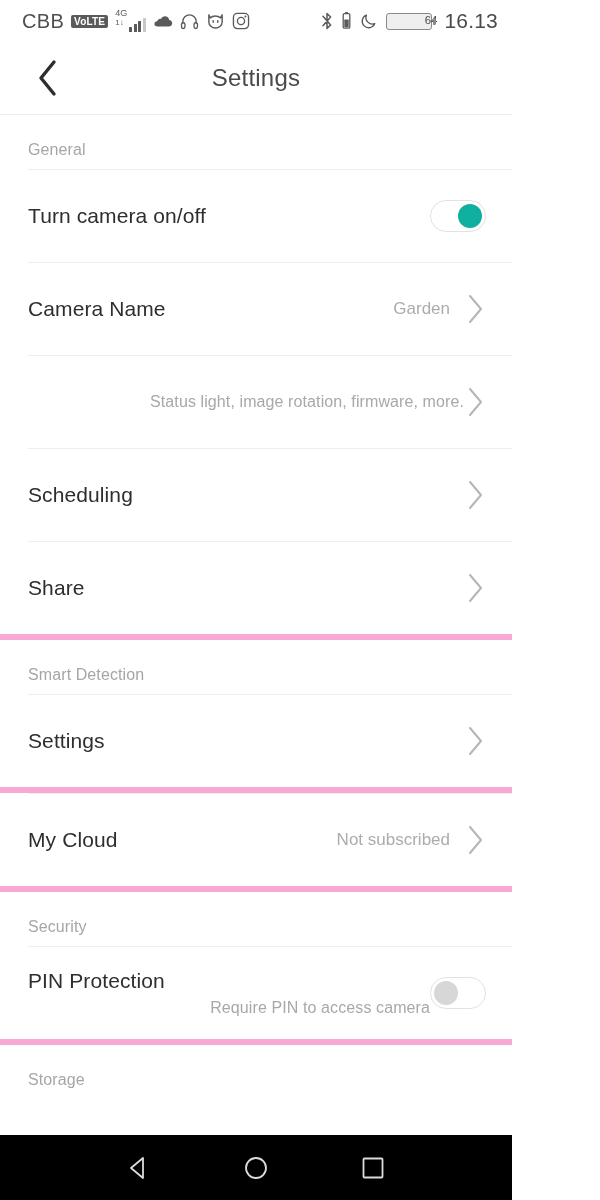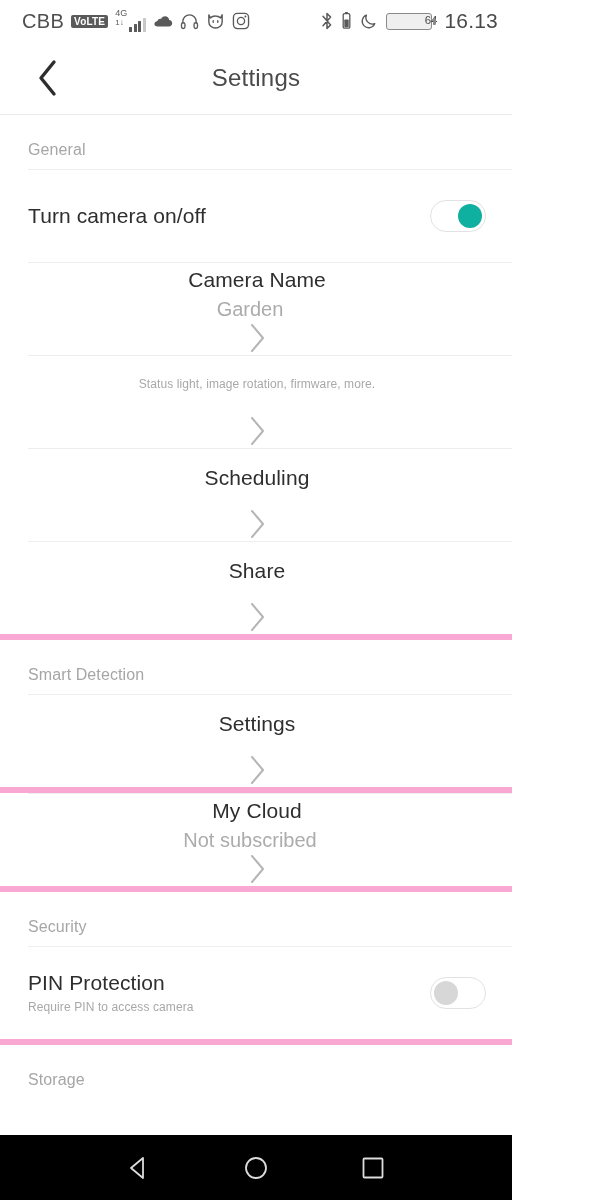--- a/index.html
+++ b/index.html
@@ -111,33 +111,33 @@
     height:1px; background:#eeeeee; margin-left:28px;
   }
 
   .row {
     display:flex; align-items:center;
     min-height:92px;
     padding:0 26px 0 28px;
     position:relative;
     cursor:default;
   }
-  .row.tappable { cursor:pointer;flex-direction:column; }
+  .row.tappable { cursor:pointer; }
   .row-divider {
     height:1px; background:#eeeeee; margin-left:28px;
   }
   .row-main { display:flex; flex-direction:column; justify-content:center; flex:1 1 auto; gap:6px; }
   .row-title {
     font-size:21px; color:#2e2e2e; letter-spacing:.1px; line-height:1.15;
   }
   .row-sub {
-    font-size:12px; color:#a8a8a8; letter-spacing:.1px; line-height:1.15;
+    font-size:16px; color:#a8a8a8; letter-spacing:.1px; line-height:1.15;text-align:right;
   }
   .row-value {
-    font-size:20px; color:#acacac; margin-right:14px; white-space:nowrap;
+    font-size:17px; color:#acacac; margin-right:14px; white-space:nowrap;
   }
   .chevron { flex:0 0 auto; display:flex; align-items:center; }
 
   
   .toggle {
     flex:0 0 auto;
     width:56px; height:32px;
     border-radius:16px;
     border:1.5px solid #e2e2e2;
     background:#ffffff;

